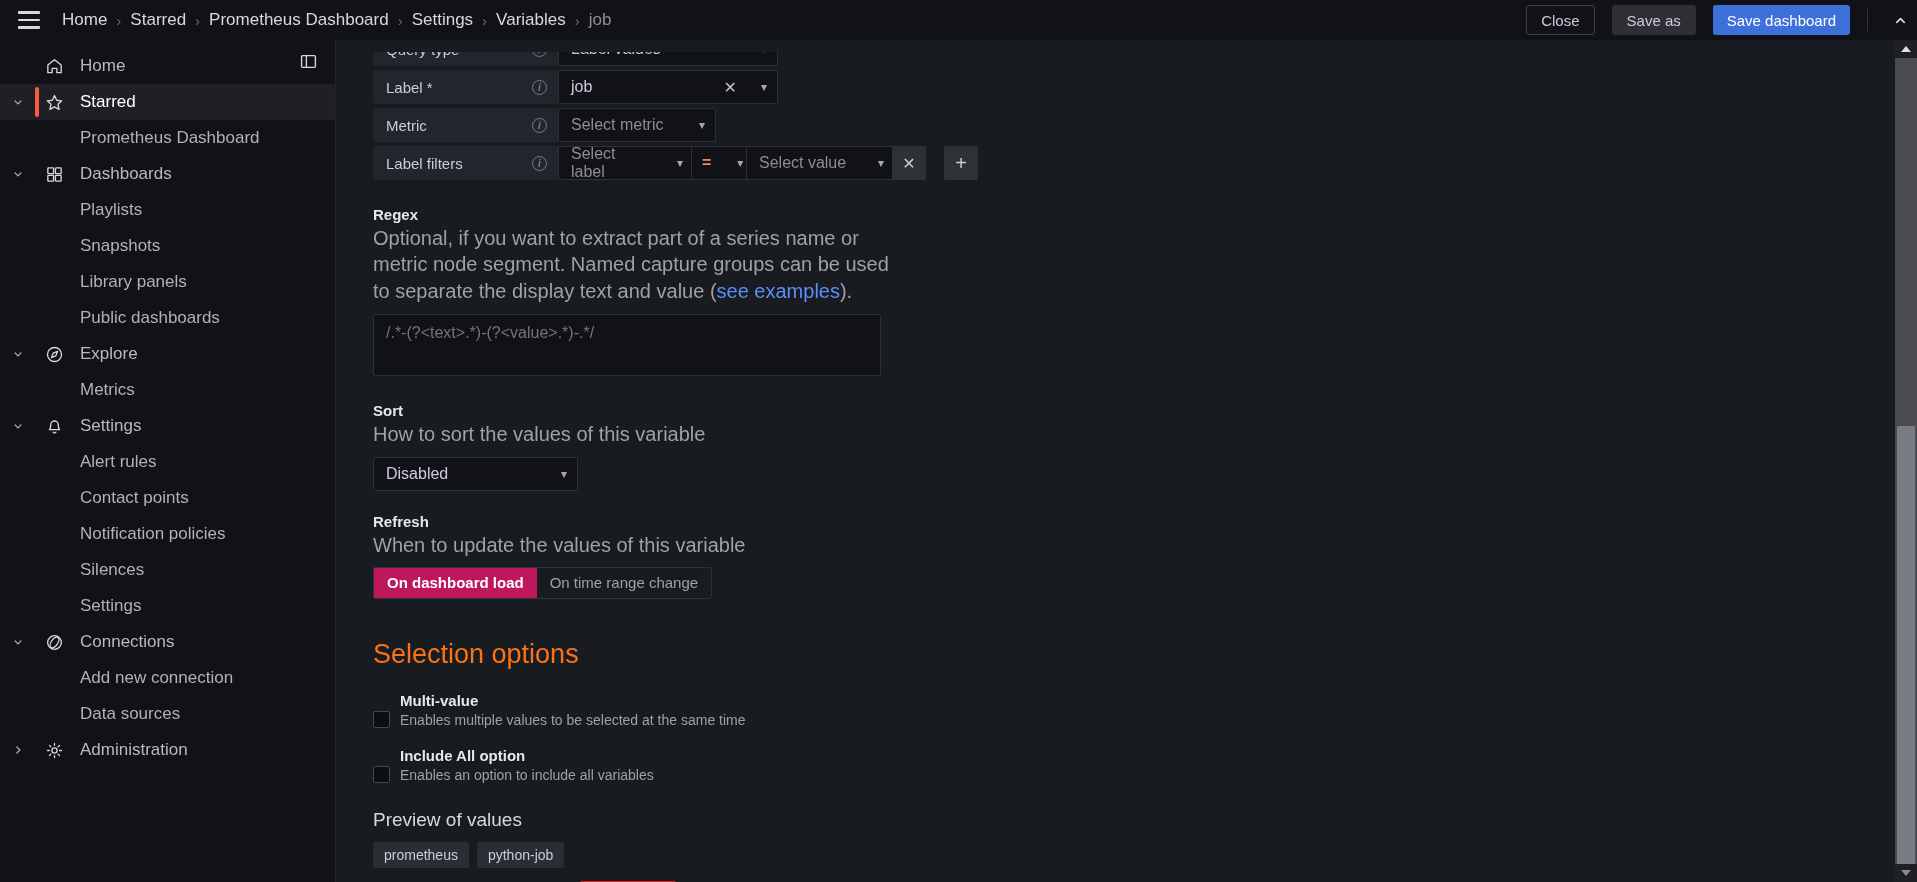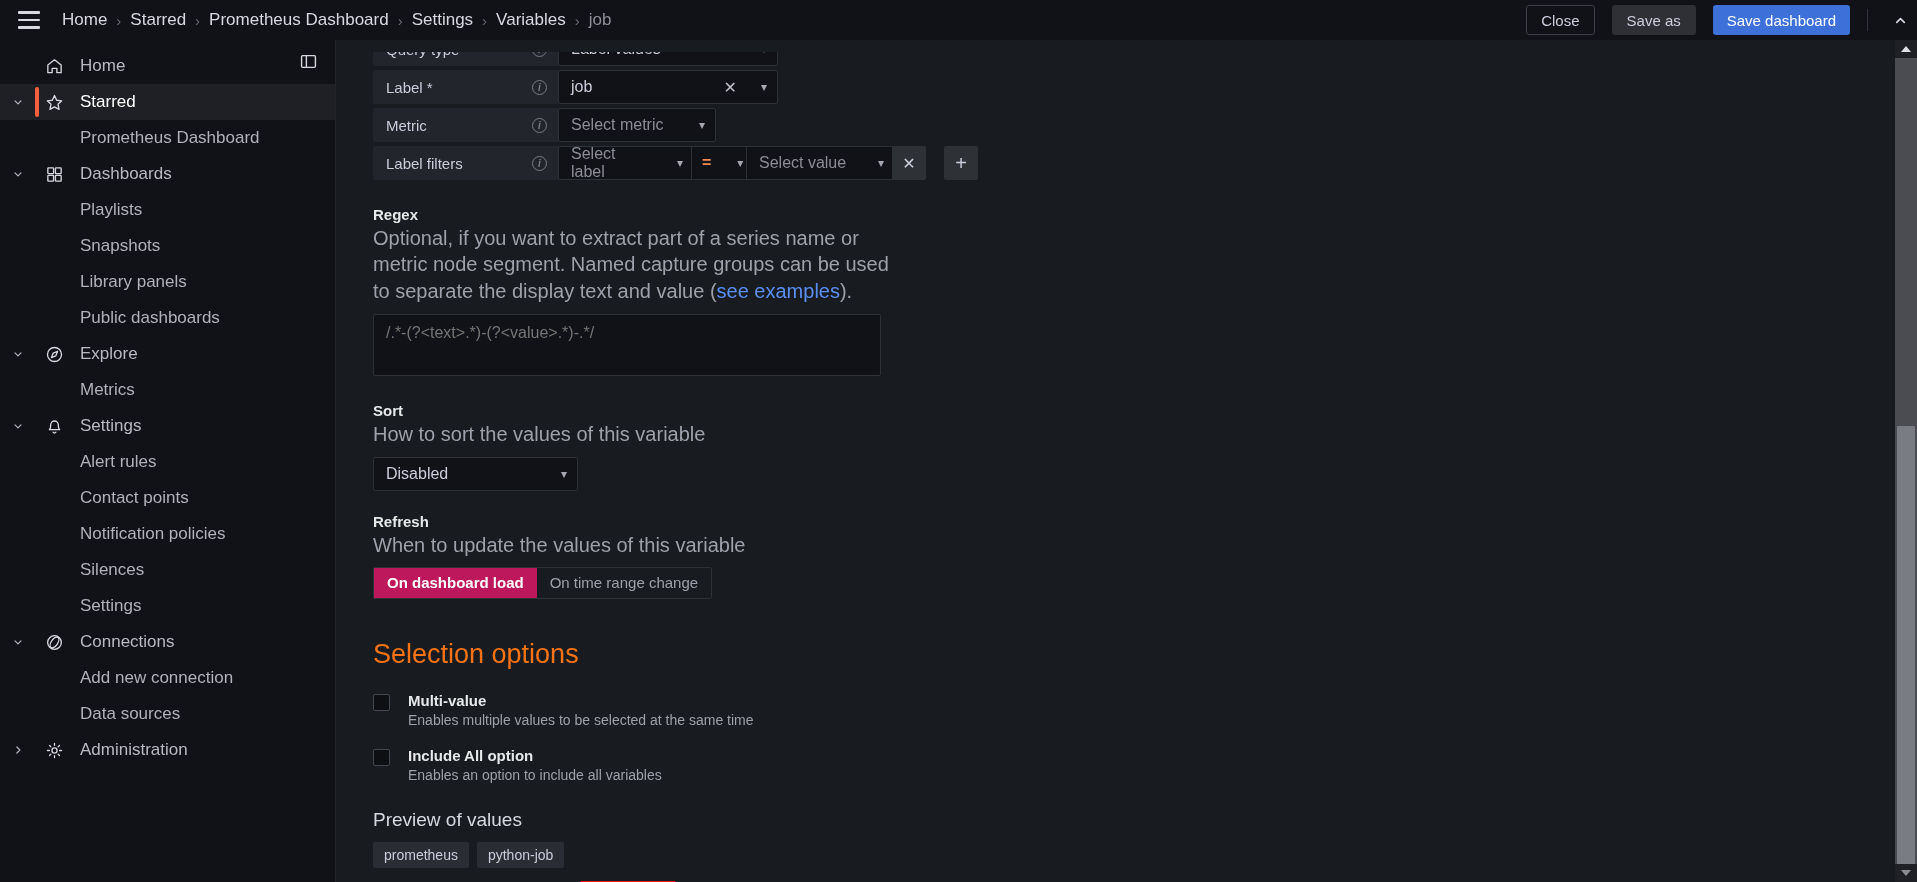--- a/index.html
+++ b/index.html
@@ -146,21 +146,21 @@
 
   .radio-group { display: flex; margin-top: 9px; border: 1px solid #2e3136; border-radius: 2px; width: max-content; }
   .radio-opt {
     height: 30px; padding: 0 13px; display: flex; align-items: center;
     font-size: 15px; color: #9fa0aa; cursor: pointer;
   }
   .radio-opt.on { background: #be185d; color: #ffffff; font-weight: 600; }
 
   h2.big { font-size: 27px; font-weight: 400; color: #f97316; }
 
-  .cbrow { display: flex; align-items: flex-start; gap: 18px; }
+  .cbrow { display: flex; align-items: flex-end; gap: 10px; }
   .cbox {
     width: 17px; height: 17px; min-width: 17px; margin-top: 2px;
     background: #0e0f12; border: 1px solid #44474e; border-radius: 2px; cursor: pointer;
   }
   .cb-title { font-size: 15px; font-weight: 600; color: #e7e8ea; }
   .cb-desc { font-size: 14px; color: #9fa0aa; margin-top: 3px; }
 
   .chip {
     background: #2a2d33; border-radius: 2px; padding: 5px 11px;
     font-size: 14px; color: #ccccdc;

